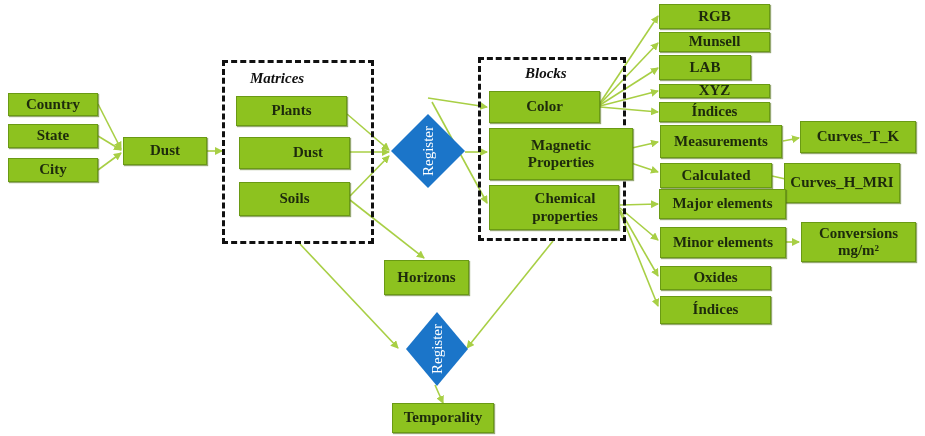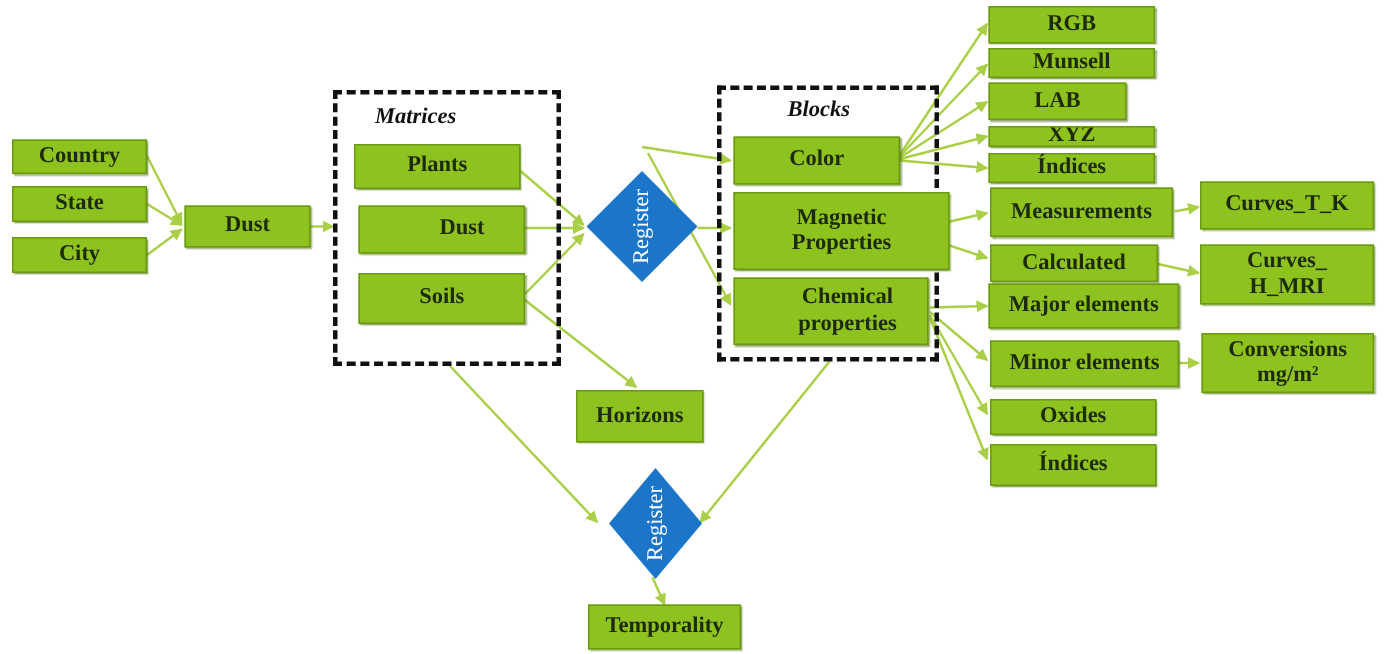--- a/index.html
+++ b/index.html
@@ -142,21 +142,21 @@
 
 <div class="node" style="left:660px;top:125px;width:122px;height:33px;">
     <span>Measurements</span>
   </div>
 <div class="node" style="left:800px;top:121px;width:116px;height:32px;">
     <span>Curves_T_K</span>
   </div>
 <div class="node" style="left:660px;top:163px;width:112px;height:25px;">
     <span>Calculated</span>
   </div>
-<div class="node" style="left:800px;top:163px;width:116px;height:40px;flex-direction:column;">
+<div class="node" style="left:784px;top:163px;width:116px;height:40px;flex-direction:row;">
   <span>Curves_</span>
   <span>H_MRI</span>
 </div>
 
 <div class="node" style="left:659px;top:189px;width:127px;height:30px;">
     <span>Major elements</span>
   </div>
 <div class="node" style="left:660px;top:227px;width:126px;height:31px;">
     <span>Minor elements</span>
   </div>

